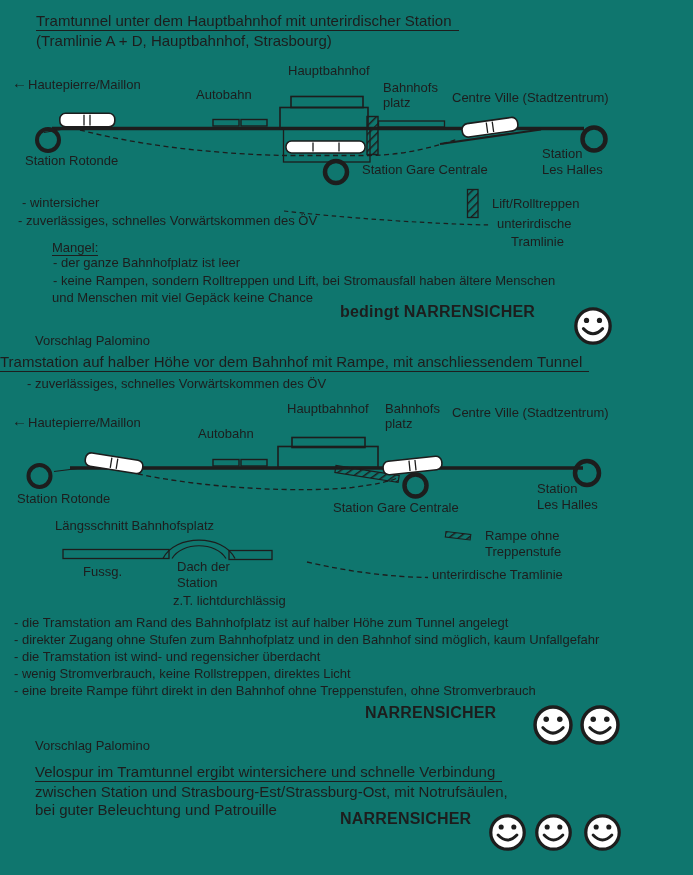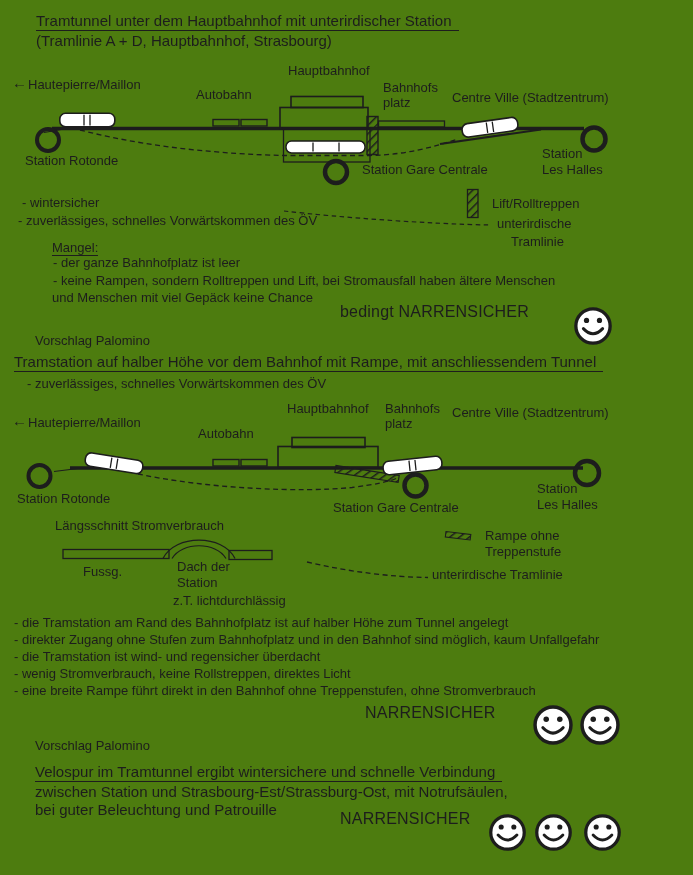--- a/index.html
+++ b/index.html
@@ -1,24 +1,24 @@
 <!DOCTYPE html>
 <html><head>
 <meta charset="utf-8">
 <style>
   html,body{margin:0;padding:0;background:#e8e8e8;}
   .canvas{
-    position:relative;width:693px;height:875px;background:#4d7c0f;
+    position:relative;width:693px;height:875px;background:#0f766e;
     font-family:"Liberation Sans", sans-serif;color:#1d1d1d;overflow:hidden;
   }
   .lbl{position:absolute;white-space:nowrap;font-size:13px;line-height:1.05;}
   .s15{font-size:15px;text-align:center;}
   .head{font-size:15px;border-bottom:1.4px solid #1d1d1d;padding-bottom:1px;padding-right:7px;}
   .mini-head{border-bottom:1.3px solid #1d1d1d;padding-bottom:0;}
-  .narr{font-size:16px;font-weight:normal;letter-spacing:.2px;}
+  .narr{font-size:16px;font-weight:bold;letter-spacing:.2px;}
   svg{position:absolute;display:block;}
   .shape{stroke:#1d1d1d;fill:none;}
 </style>
 </head>
 <body>
 
 <div class="canvas">
 
   <svg width="0" height="0" style="position:absolute" aria-hidden="true">
     <defs>
@@ -97,21 +97,21 @@
   <span class="lbl" style="left:53px;top:256px">- der ganze Bahnhofplatz ist leer</span>
   <span class="lbl" style="left:53px;top:274px">- keine Rampen, sondern Rolltreppen und Lift, bei Stromausfall haben ältere Menschen</span>
   <span class="lbl" style="left:52px;top:291px">und Menschen mit viel Gepäck keine Chance</span>
 
   <span class="lbl narr" style="left:340px;top:304px">bedingt NARRENSICHER</span>
   <svg style="left:572px;top:305px" width="42" height="42">
       <use href="#smiley"></use>
     </svg>
 
   <span class="lbl" style="left:35px;top:334px">Vorschlag Palomino</span>
-  <span class="lbl head" style="left:14px;top:354px">Tramstation auf halber Höhe vor dem Bahnhof mit Rampe, mit anschliessendem Tunnel</span>
+  <span class="lbl head" style="left:0;top:354px">Tramstation auf halber Höhe vor dem Bahnhof mit Rampe, mit anschliessendem Tunnel</span>
   <span class="lbl" style="left:27px;top:377px">- zuverlässiges, schnelles Vorwärtskommen des ÖV</span>
 
   <svg style="left:0;top:432px" width="693" height="88" viewBox="0 432 693 88">
     <path class="shape" d="M138,474 C210,489 300,492.5 352,487.5 C375,484.5 391,481.5 398,477.5" stroke-width="1.3" stroke-dasharray="5,3.5"></path>
     <path class="shape" d="M54,471.5 L78,468.5" stroke-width="1.2"></path>
     <path class="shape" d="M70,468 H583" stroke-width="3.6"></path>
     <g>
       <rect class="shape" x="213" y="459.5" width="26" height="6.5" fill="#fff" stroke-width="1.4"></rect>
       <rect class="shape" x="241" y="459.5" width="26" height="6.5" fill="#fff" stroke-width="1.4"></rect>
     </g>
@@ -140,21 +140,21 @@
   <span class="lbl" style="left:385px;top:417px">platz</span>
   <span class="lbl" style="left:452px;top:406px">Centre Ville (Stadtzentrum)</span>
   <span class="lbl s15" style="left:12px;top:413px">←</span>
   <span class="lbl" style="left:28px;top:416px">Hautepierre/Maillon</span>
   <span class="lbl" style="left:198px;top:427px">Autobahn</span>
   <span class="lbl" style="left:17px;top:492px">Station Rotonde</span>
   <span class="lbl" style="left:333px;top:501px">Station Gare Centrale</span>
   <span class="lbl" style="left:537px;top:482px">Station</span>
   <span class="lbl" style="left:537px;top:498px">Les Halles</span>
 
-  <span class="lbl" style="left:55px;top:519px">Längsschnitt Stromverbrauch</span>
+  <span class="lbl" style="left:55px;top:519px">Längsschnitt Bahnhofsplatz</span>
   <svg style="left:0;top:528px" width="693" height="90" viewBox="0 528 693 90">
     <rect class="shape" x="63" y="549.5" width="106" height="9" fill="#fff" stroke-width="1.3"></rect>
     <rect class="shape" x="229" y="550.5" width="43" height="9" fill="#fff" stroke-width="1.3"></rect>
     <path class="shape" d="M163,558.5 C175,534 223,534 235,558.5" stroke-width="1.3"></path>
     <path class="shape" d="M172,558.5 C182,541.5 216,541.5 226,558.5" stroke-width="1.2"></path>
     <g transform="translate(446,531.5) rotate(7)">
       <rect x="0" y="0" width="25" height="5.5" fill="url(#hatch)" stroke="#1d1d1d" stroke-width="1.1"></rect>
     </g>
     <path class="shape" d="M307,562 C350,572 392,577 428,577.5" stroke-width="1.3" stroke-dasharray="5,3.5"></path>
   </svg>

